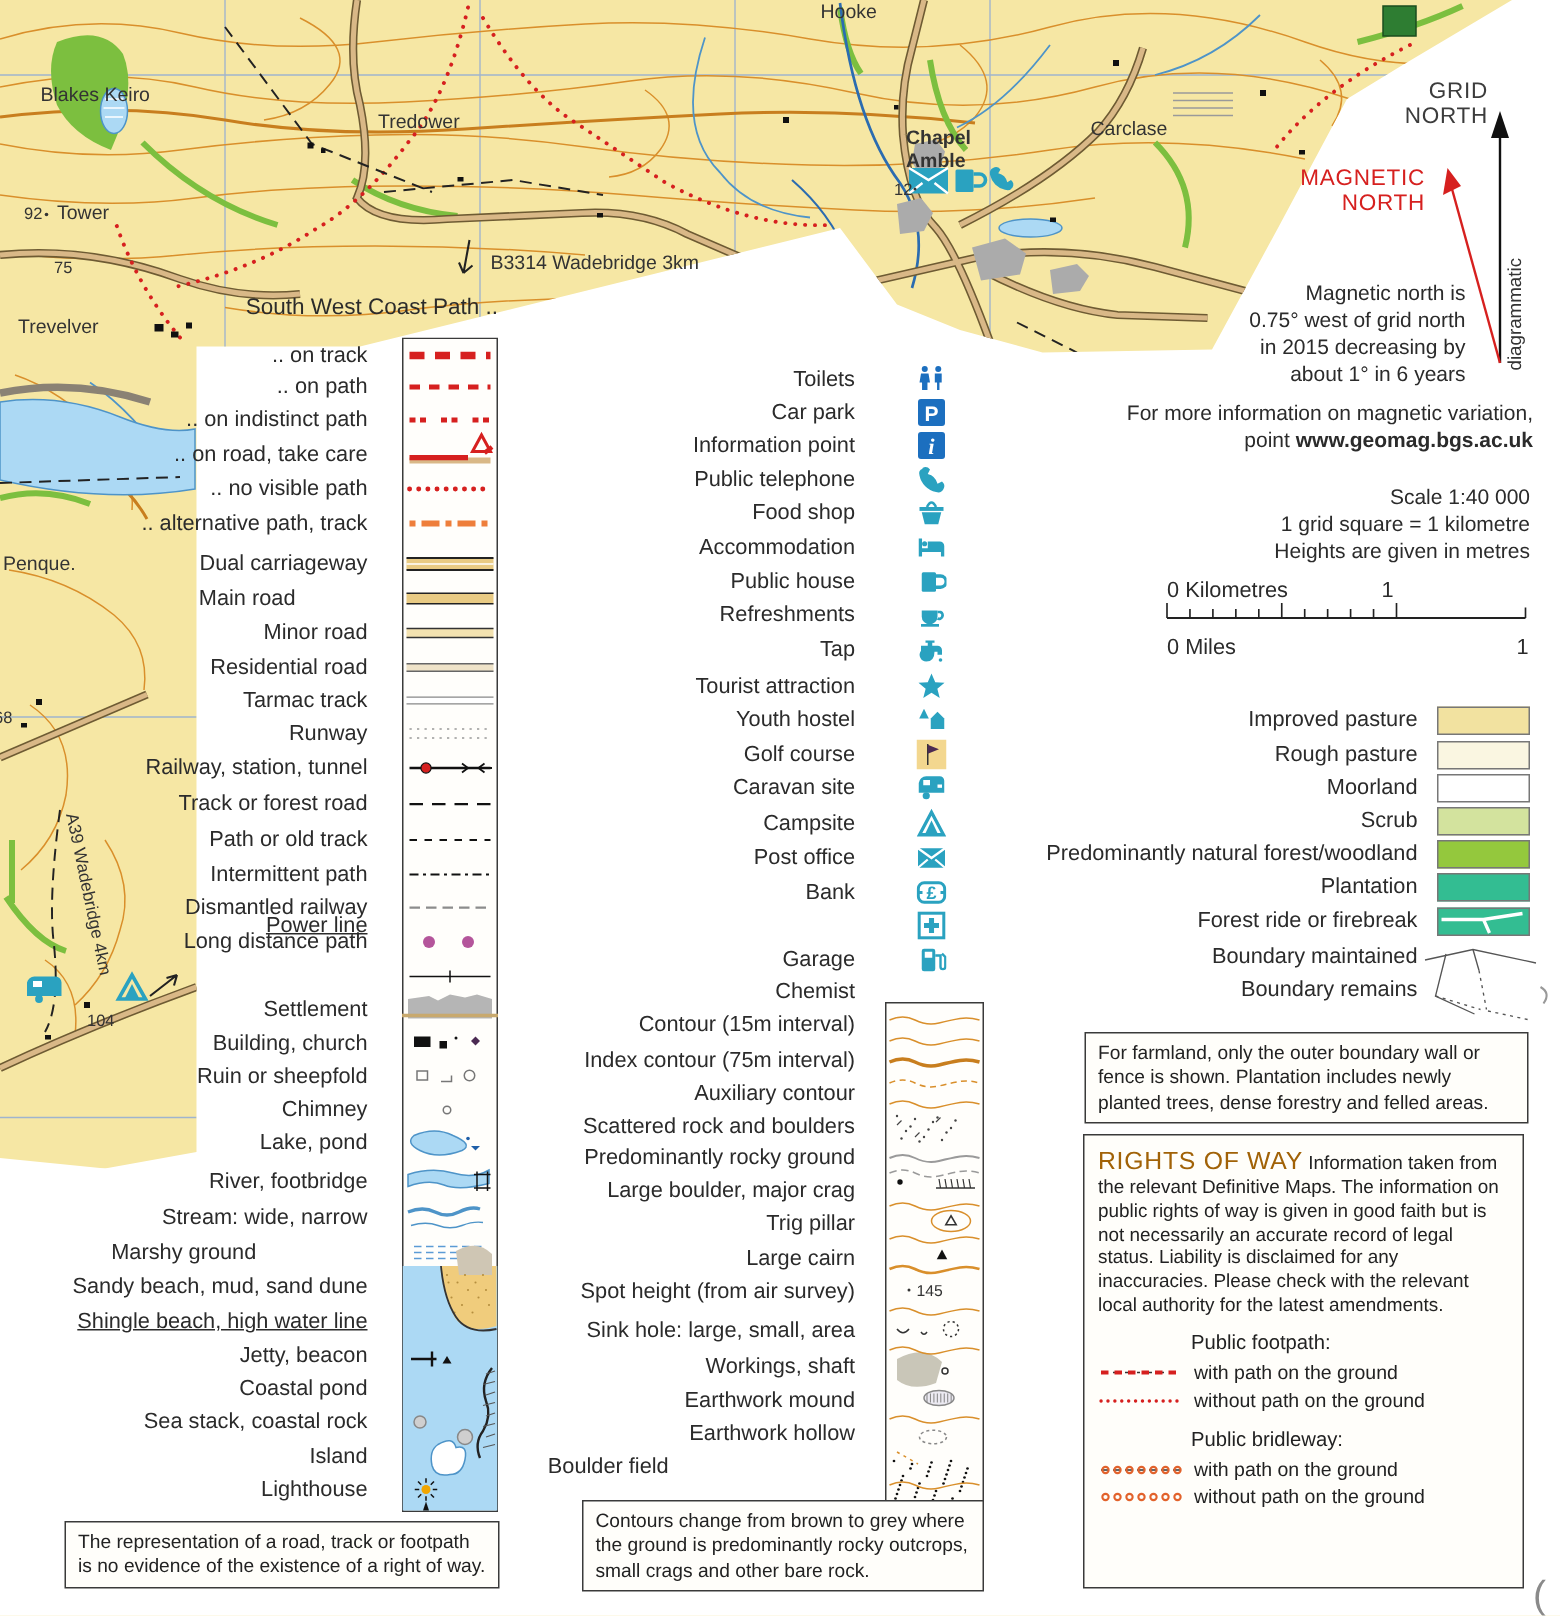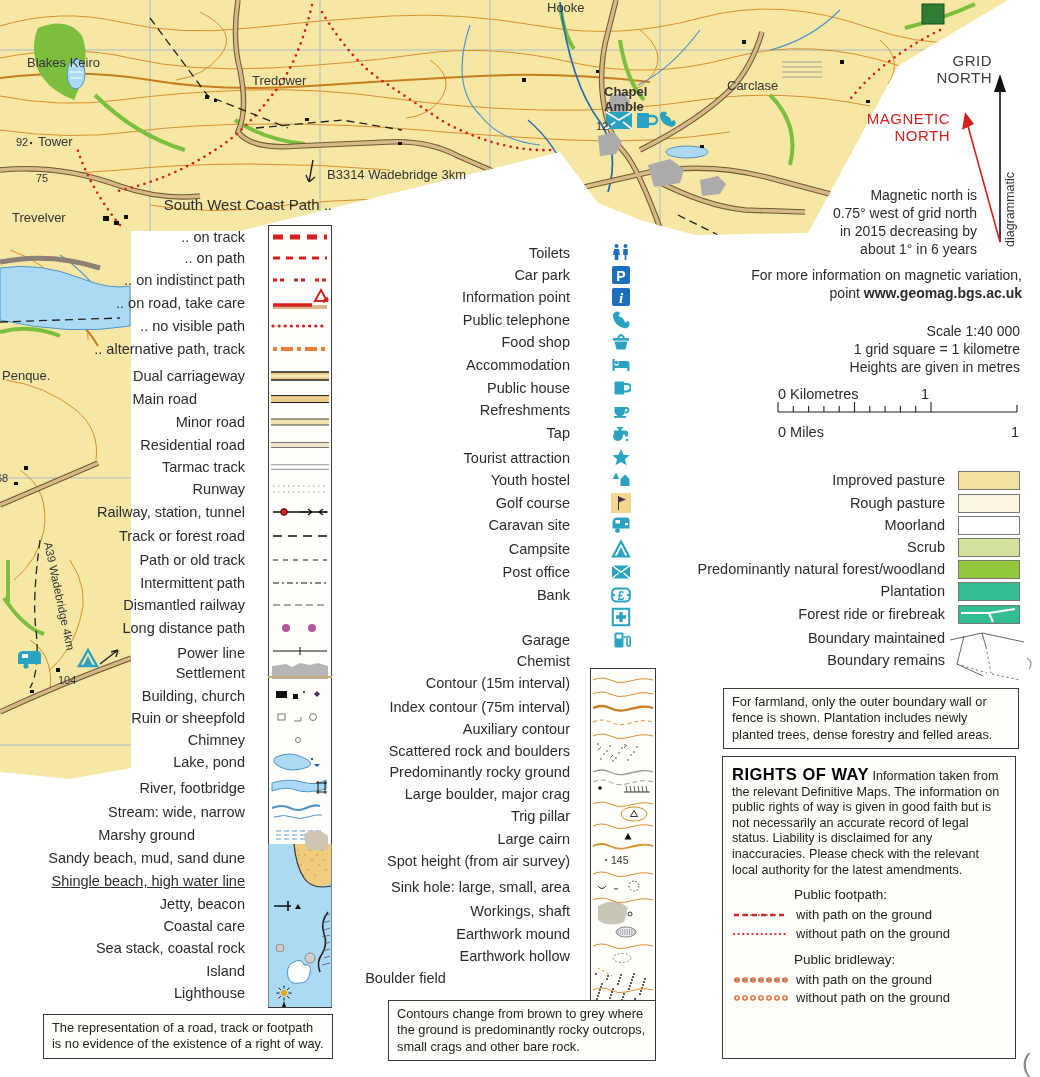--- a/index.html
+++ b/index.html
@@ -7,21 +7,21 @@
        font-family:"Liberation Sans",sans-serif;color:#2b2b2b;}
   .abs{position:absolute;}
   .lbl{position:absolute;font-size:14.5px;line-height:20px;white-space:nowrap;color:#2b2b2b;}
   .r{text-align:right;}
   .heading{font-size:15px;color:#2b2b2b;}
   .note{position:absolute;border:1.3px solid #3a3a3a;background:#fffefa;
         font-size:12.8px;line-height:1.28;padding:5px 8px;color:#222;}
   .swatch{position:absolute;width:62px;height:19px;border:1px solid #777;box-sizing:border-box;}
   .rowbox{position:absolute;border:1.3px solid #3a3a3a;background:#fffefa;box-sizing:border-box;
           padding:7px 9px;font-size:12.6px;line-height:1.24;color:#222;}
-  .rowhead{color:#000000;font-weight:bold;font-size:16.5px;letter-spacing:.5px;}
+  .rowhead{color:#a16207;font-weight:normal;font-size:16.5px;letter-spacing:.5px;}
   .rowgrouptitle{margin:9px 0 2px 62px;font-size:13.5px;}
   .rowitem{display:flex;align-items:center;height:18.5px;}
   .rowitem svg{flex:0 0 58px;margin-right:6px;}
   .rowitem .t{font-size:13px;white-space:nowrap;}
   .northlabel{position:absolute;font-size:15px;line-height:17px;text-align:right;color:#3c3c3c;letter-spacing:.5px;}
   .mag{color:#d6201f;}
   .diag{position:absolute;left:1003px;top:247px;width:100px;font-size:12.5px;color:#333;
         transform:rotate(-90deg);transform-origin:0 0;}
   .para{position:absolute;font-size:14px;line-height:18px;text-align:right;color:#2b2b2b;}
   .bold{font-weight:bold;}
@@ -225,33 +225,33 @@
     <div class="lbl r" style="left: 0px; top: 412px; width: 245px;">Minor road</div>
     <div class="lbl r" style="left: 0px; top: 435px; width: 245px;">Residential road</div>
     <div class="lbl r" style="left: 0px; top: 457px; width: 245px;">Tarmac track</div>
     <div class="lbl r" style="left: 0px; top: 479px; width: 245px;">Runway</div>
     <div class="lbl r" style="left: 0px; top: 502px; width: 245px;">Railway, station, tunnel</div>
     <div class="lbl r" style="left: 0px; top: 526px; width: 245px;">Track or forest road</div>
     <div class="lbl r" style="left: 0px; top: 550px; width: 245px;">Path or old track</div>
     <div class="lbl r" style="left: 0px; top: 573px; width: 245px;">Intermittent path</div>
     <div class="lbl r" style="left: 0px; top: 595px; width: 245px;">Dismantled railway</div>
     <div class="lbl r" style="left: 0px; top: 618px; width: 245px;">Long distance path</div>
-    <div class="lbl r" style="left: 0px; top: 643px; width: 245px;">Power line</div>
+    <div class="lbl r" style="left: 0px; top: 607px; width: 245px; text-decoration: underline;">Power line</div>
     <div class="lbl r" style="left: 0px; top: 663px; width: 245px;">Settlement</div>
     <div class="lbl r" style="left: 0px; top: 686px; width: 245px;">Building, church</div>
     <div class="lbl r" style="left: 0px; top: 708px; width: 245px;">Ruin or sheepfold</div>
     <div class="lbl r" style="left: 0px; top: 730px; width: 245px;">Chimney</div>
     <div class="lbl r" style="left: 0px; top: 752px; width: 245px;">Lake, pond</div>
     <div class="lbl r" style="left: 0px; top: 778px; width: 245px;">River, footbridge</div>
     <div class="lbl r" style="left: 0px; top: 802px; width: 245px;">Stream: wide, narrow</div>
-    <div class="lbl r" style="left: 0px; top: 825px; width: 195px;">Marshy ground</div>
+    <div class="lbl r" style="left: 0px; top: 825px; width: 245px; text-align: center;">Marshy ground</div>
     <div class="lbl r" style="left: 0px; top: 848px; width: 245px;">Sandy beach, mud, sand dune</div>
     <div class="lbl r" style="left: 0px; top: 871px; width: 245px; text-decoration: underline;">Shingle beach, high water line</div>
     <div class="lbl r" style="left: 0px; top: 894px; width: 245px;">Jetty, beacon</div>
-    <div class="lbl r" style="left: 0px; top: 916px; width: 245px;">Coastal care</div>
+    <div class="lbl r" style="left: 0px; top: 916px; width: 245px;">Coastal pond</div>
     <div class="lbl r" style="left: 0px; top: 938px; width: 245px;">Sea stack, coastal rock</div>
     <div class="lbl r" style="left: 0px; top: 961px; width: 245px;">Island</div>
     <div class="lbl r" style="left: 0px; top: 983px; width: 245px;">Lighthouse</div>
   </div>
 <svg id="coast-strip" class="abs" style="left:268px;top:225px" width="64" height="783" xmlns="http://www.w3.org/2000/svg">
     <rect x="0.5" y="0.5" width="63" height="782" fill="#fffefb" stroke="#3a3a3a"></rect>
     <line x1="5" y1="12" x2="59" y2="12" stroke="#D6201F" stroke-width="5" stroke-dasharray="10 7"></line>
     <line x1="5" y1="33" x2="59" y2="33" stroke="#D6201F" stroke-width="3.2" stroke-dasharray="7 6"></line>
     <line x1="5" y1="55" x2="59" y2="55" stroke="#D6201F" stroke-width="3.2" stroke-dasharray="4 3 4 10"></line>
     <line x1="5" y1="82" x2="59" y2="82" stroke="#D9B887" stroke-width="4"></line>

